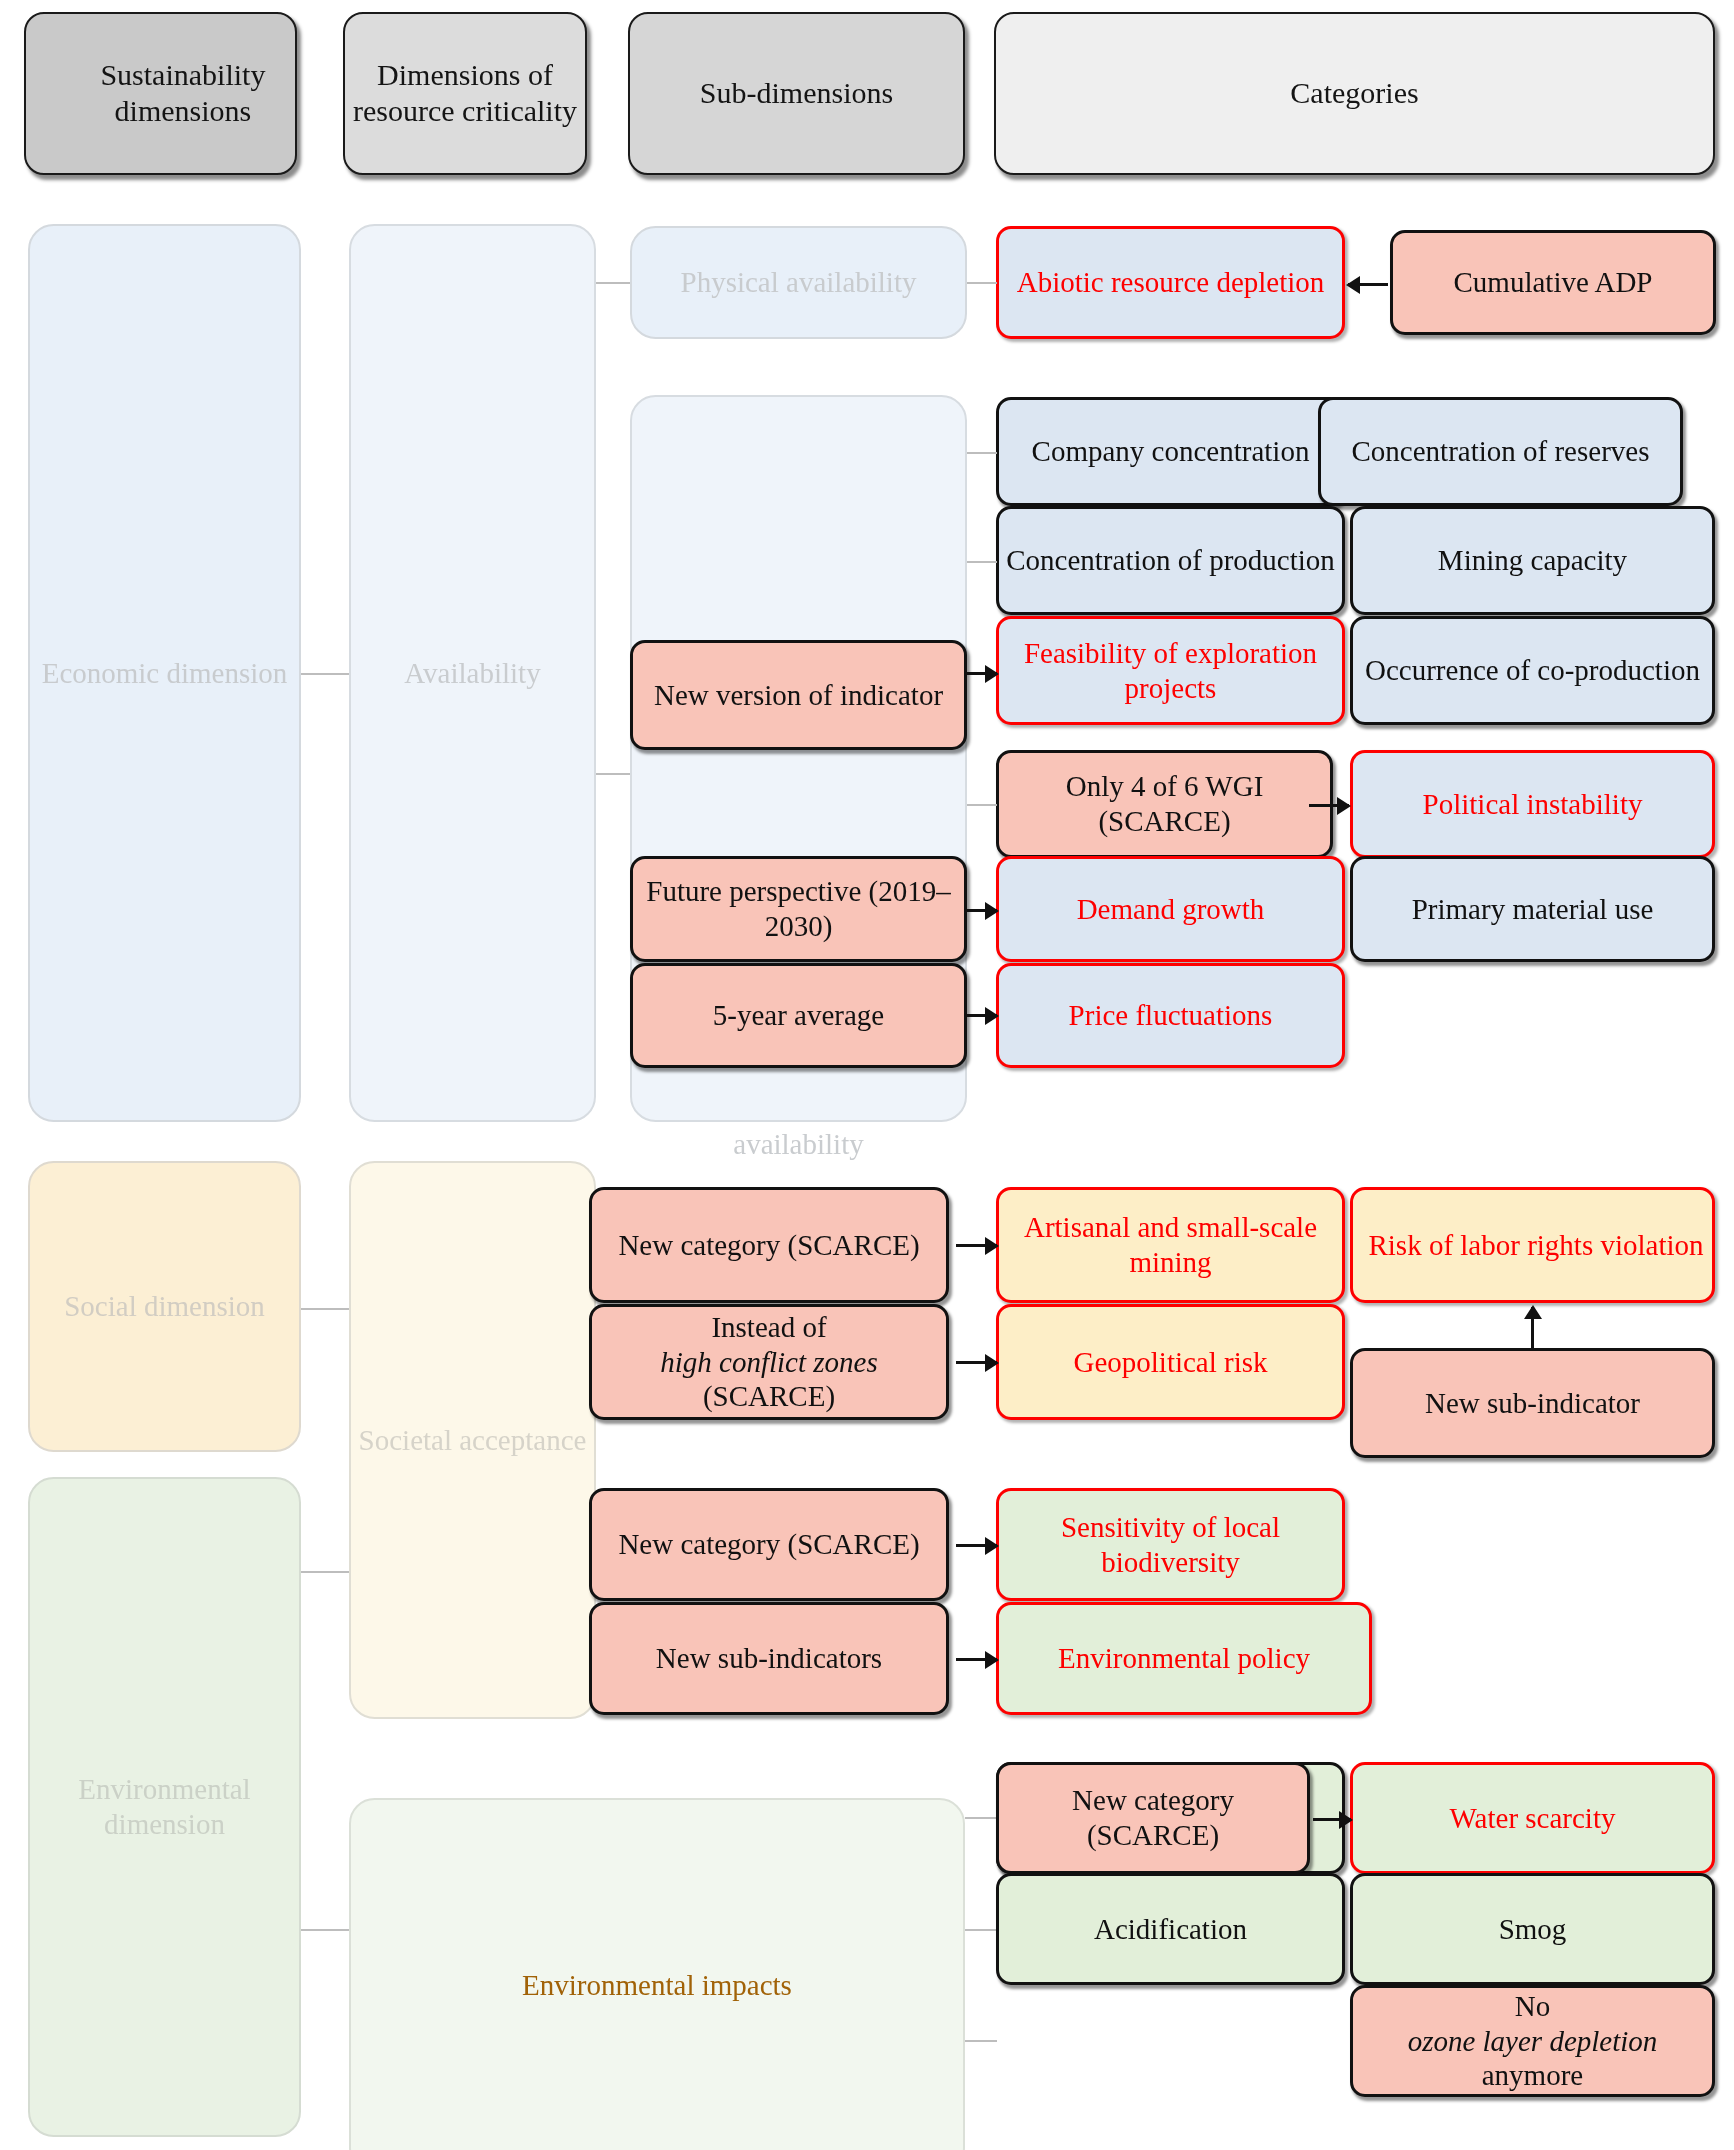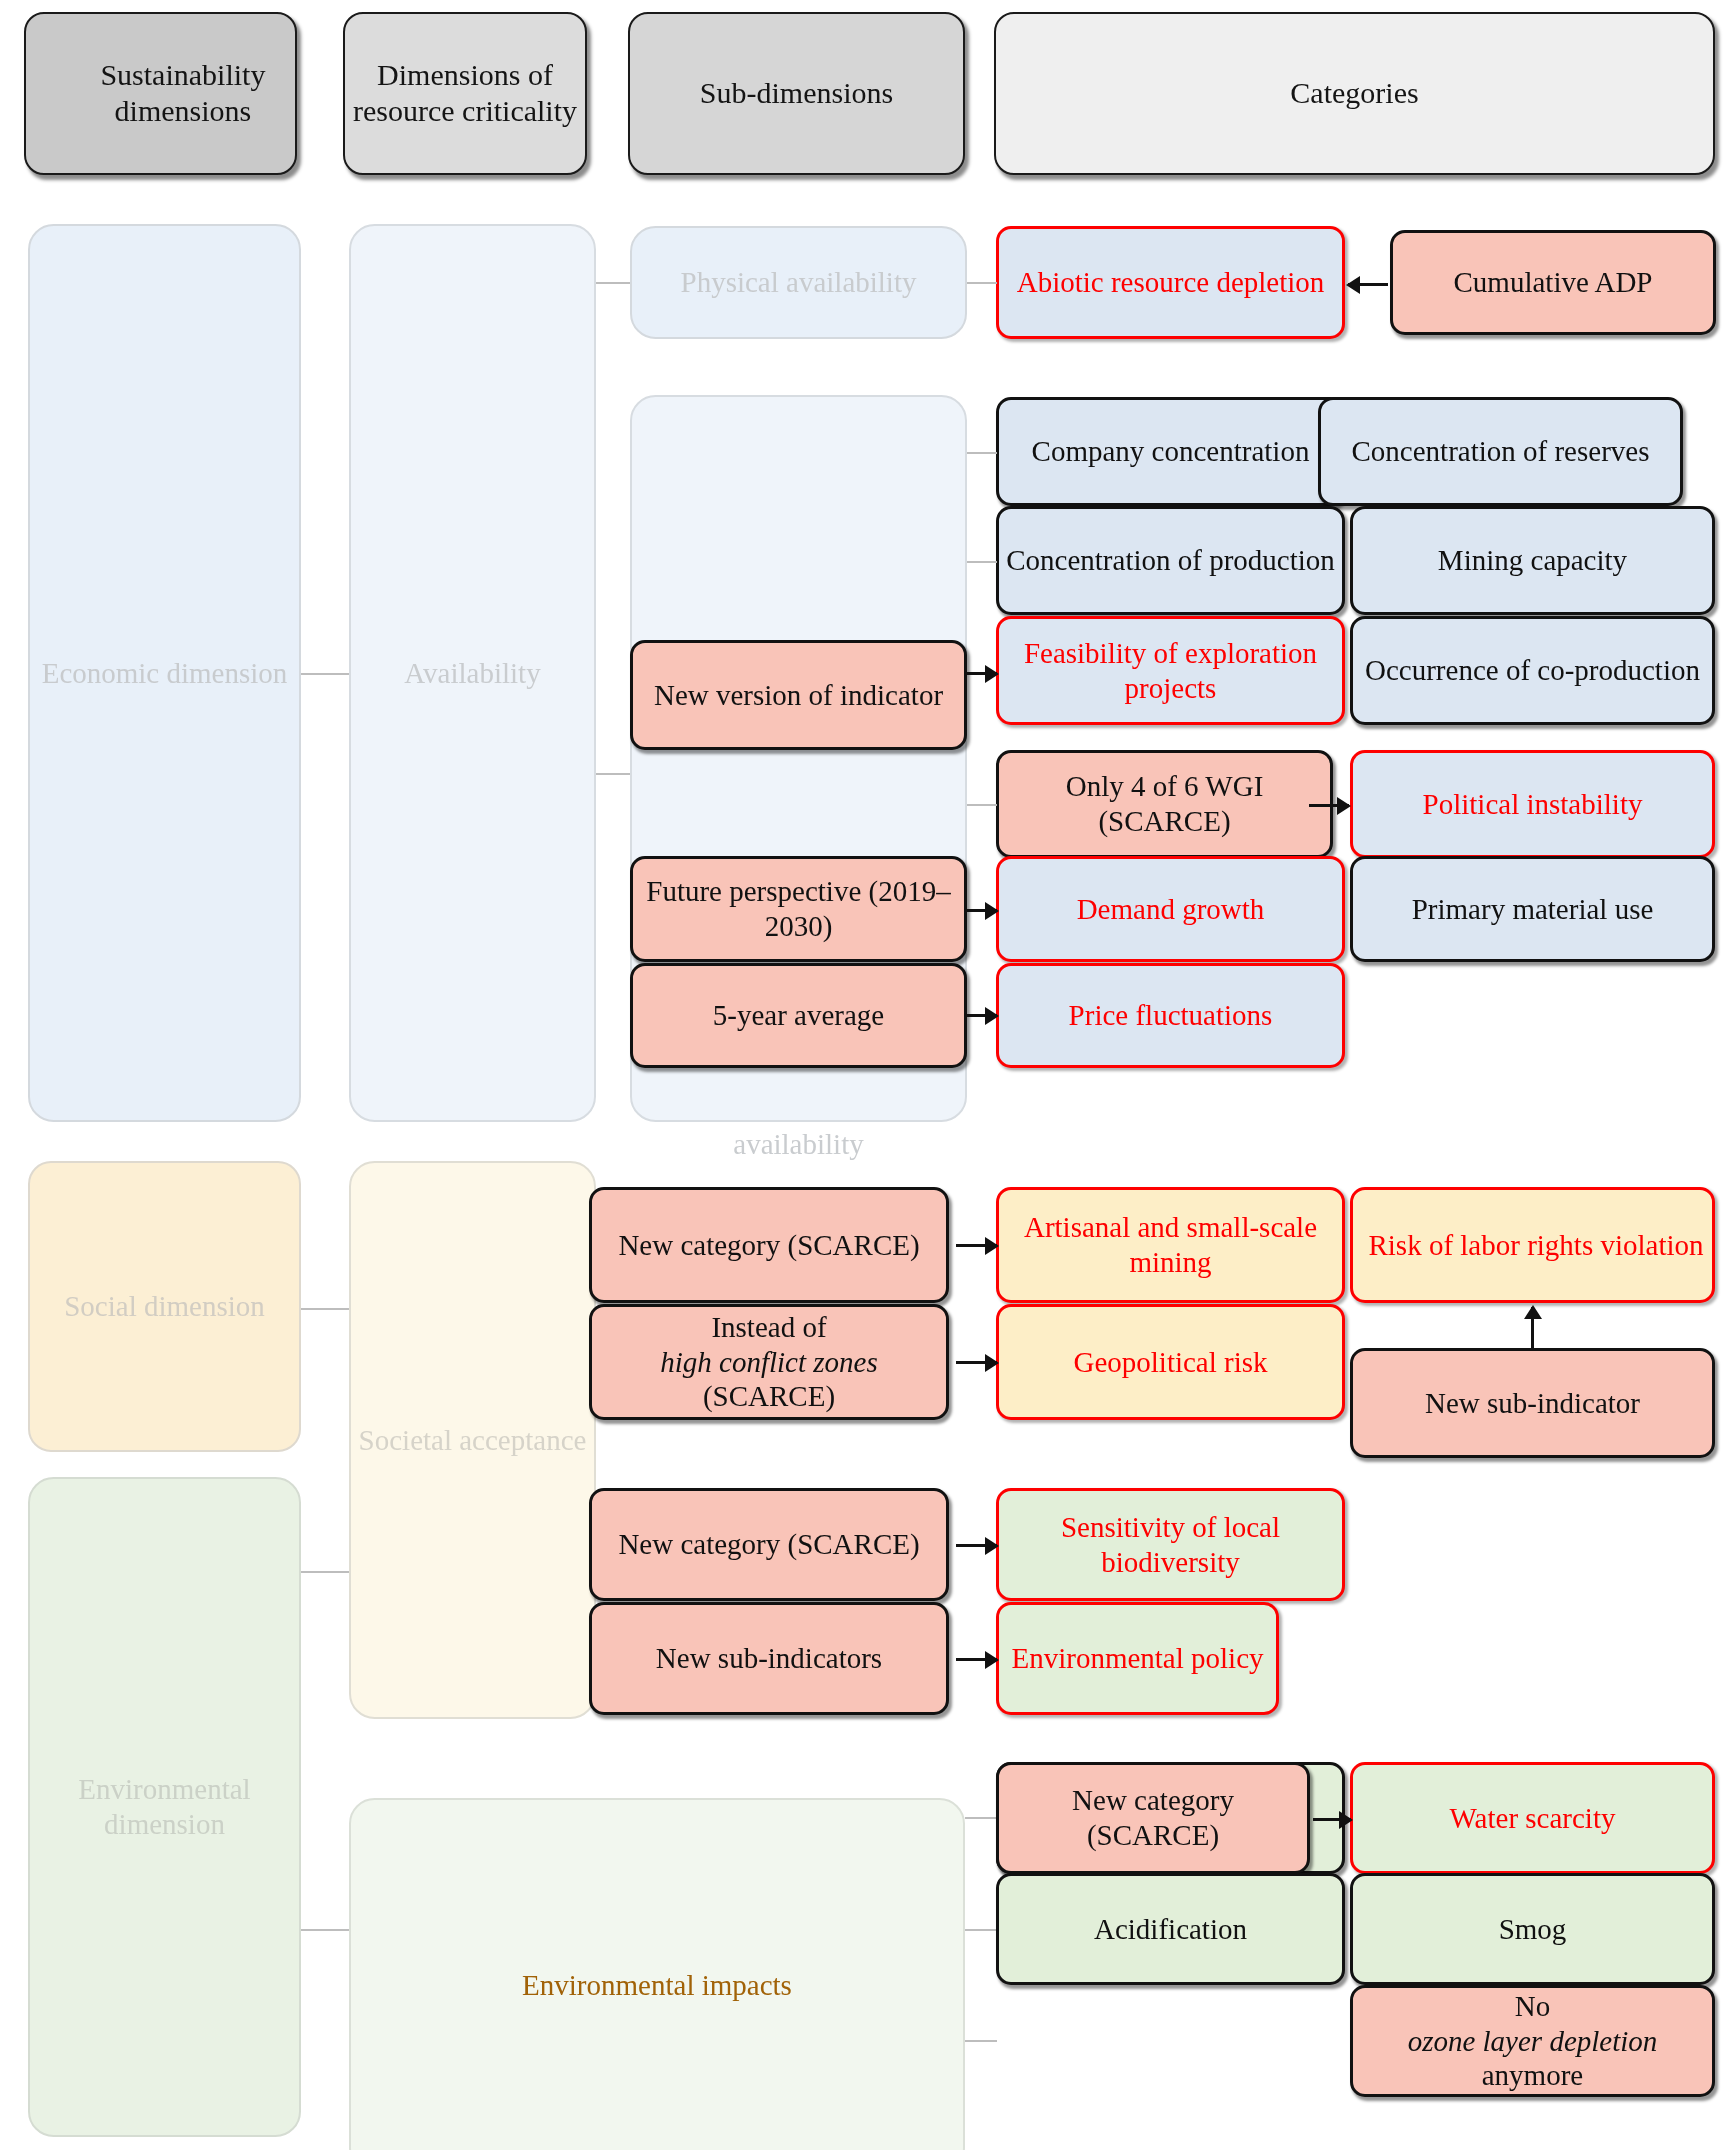--- a/index.html
+++ b/index.html
@@ -15,21 +15,21 @@
        box-shadow:3.5px 4.1px 3.5px rgba(0,0,0,.45);font-size:30px;color:#141414;}
   .hdr-1{background:#c9c9c9;}
   .hdr-2{background:#dcdcdc;}
   .hdr-3{background:#d6d6d6;}
   .hdr-4{background:#efefef;}
 
   
   .faded{border:2.3px solid;border-radius:25.6px;font-size:29px;}
   .fade-blue   {background:#e8f0f9;border-color:#d4d9de;color:#c8cbce;}
   .fade-blue2  {background:#eff4fa;border-color:#d7dce1;color:#c9cccf;}
-  .fade-yellow {background:#fcefd4;border-color:#ded9cf;color:#d2cdc3;border-radius:23px;}
+  .fade-yellow {background:#fcefd4;border-color:#ded9cf;color:#d2cdc3;}
   .fade-yellow2{background:#fdf8e9;border-color:#e0ded4;color:#d6d3c9;text-align:right;}
   .fade-green  {background:#e9f2e4;border-color:#d5dcd2;color:#cbd1c7;}
   .fade-green2 {background:#f2f7ef;border-color:#dbe0d8;color:#a16207;margin-top:36px;}
 
   
   .solid{border:3.5px solid #111;border-radius:15px;font-size:29px;color:#111;
          box-shadow:2.9px 3.5px 2.9px rgba(0,0,0,.42);}
   .c-blue  {background:#dce6f2;}
   .c-yellow{background:#fdeec7;}
   .c-green {background:#e2efd9;}
@@ -212,21 +212,21 @@
 
   <div class="box solid c-pink" style="left:589px;top:1602px;width:360px;height:113px;">
     <span>New sub-indicators</span>
     </div>
 
   <div class="box solid c-green hl" style="left:996px;top:1488px;width:349px;height:113px;">
     <span>Sensitivity of local biodiversity</span>
     </div>
   <div class="arrow" style="left:956px;top:1544px;width:41px;"></div>
 
-  <div class="box solid c-green hl" style="left:996px;top:1602px;width:283px;height:113px;">
+  <div class="box solid c-green hl" style="left:996px;top:1602px;width:376px;height:113px;">
     <span>Environmental policy</span>
     </div>
   <div class="arrow" style="left:956px;top:1658px;width:41px;"></div>
 
   <div class="box faded fade-green" style="left:28px;top:1477px;width:273px;height:660px;">
     <span>Environmental dimension</span>
     </div>
 
   <div class="ln h" style="left:301px;top:1571px;width:48px;"></div>
   <div class="ln h" style="left:301px;top:1929px;width:48px;"></div>

